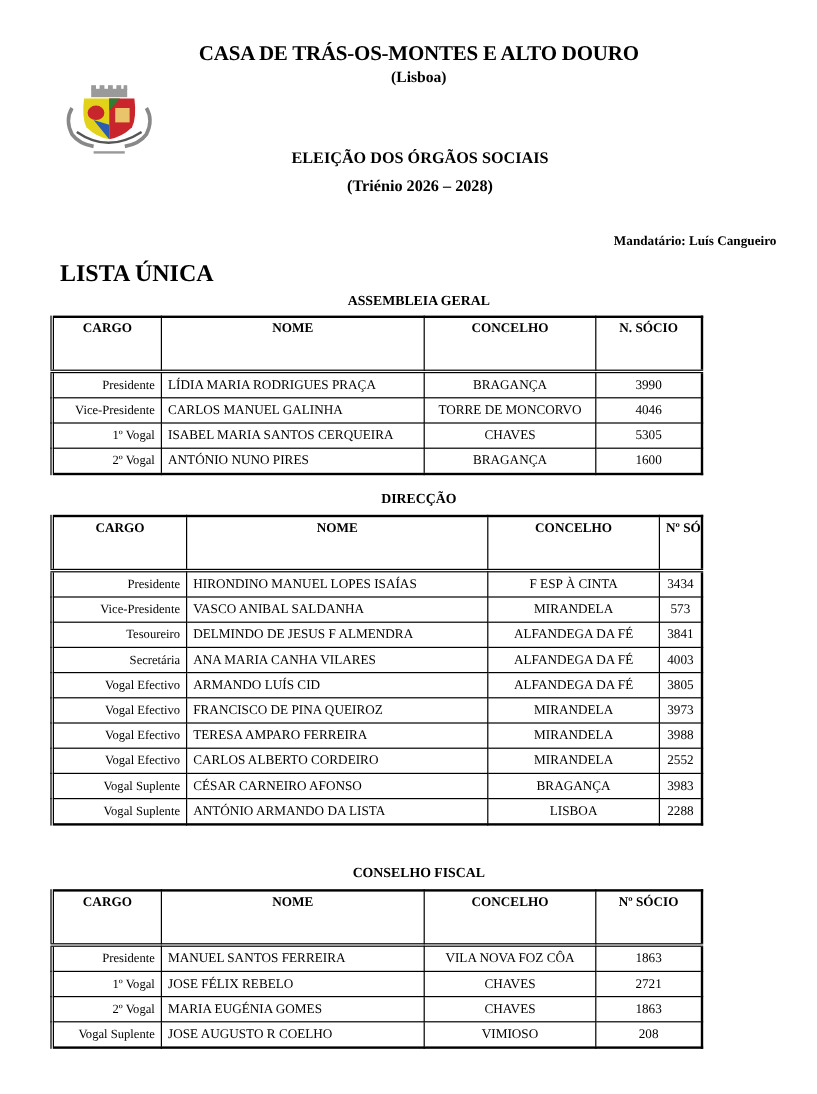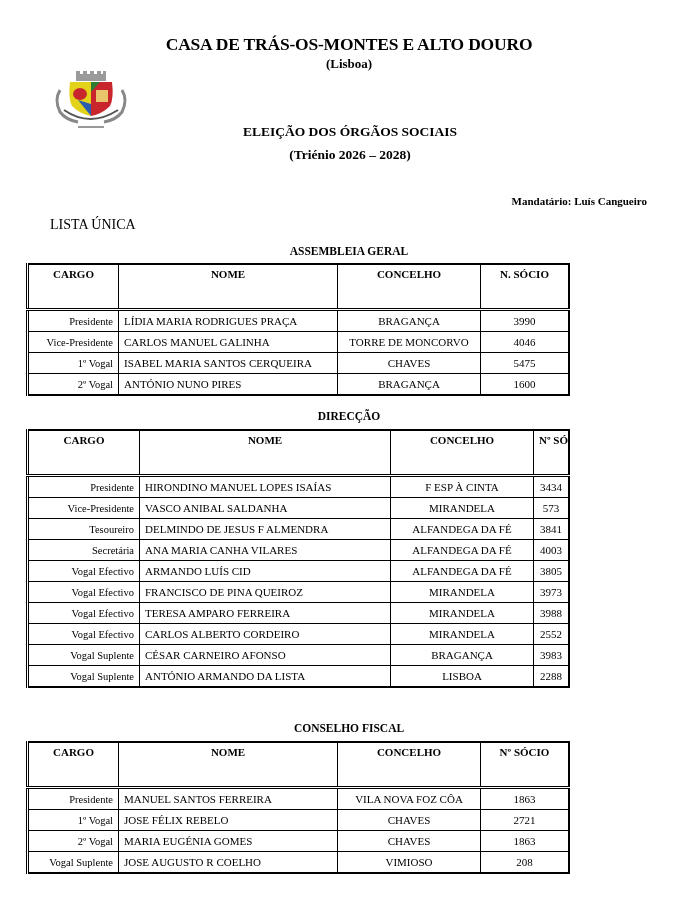--- a/index.html
+++ b/index.html
@@ -5,23 +5,23 @@
   html, body { margin: 0; padding: 0; background: #ffffff; }
   body { width: 681px; height: 912px; position: relative; overflow: hidden;
          font-family: "Liberation Serif", serif; color: #000; }
   .abs { position: absolute; }
   .title { left: 0; width: 698px; top: 34px; text-align: center; font-weight: bold; font-size: 17.5px; letter-spacing: -0.2px; }
   .subtitle { left: 0; width: 698px; top: 56px; text-align: center; font-weight: bold; font-size: 13px; }
   .logo { left: 50px; top: 70px; width: 82px; height: 62px; }
   .elec { left: 0; width: 700px; top: 124px; text-align: center; font-weight: bold; font-size: 13.5px; }
   .trien { left: 0; width: 700px; top: 147px; text-align: center; font-weight: bold; font-size: 13.5px; }
   .mand { right: 34px; top: 195px; font-weight: bold; font-size: 11px; text-align: center; }
-  .lista { left: 50px; top: 217px; font-weight: normal; font-size: 14px; }
+  .lista { left: 50px; top: 217px; font-weight: bold; font-size: 20px; }
   .sec-title { left: 0; width: 698px; text-align: center; font-weight: bold; font-size: 11.5px; }
-  table.t { position: absolute; left: 26px; width: 544px; border-collapse: collapse;
+  table.t { position: absolute; left: 42px; width: 544px; border-collapse: collapse;
             border-top: 2px solid #000; border-right: 2px solid #000; border-bottom: 2px solid #000;
             border-left: 3px double #000; font-size: 11px; table-layout: fixed; }
   table.t th, table.t td { border: 1px solid #000; padding: 0 5px; white-space: nowrap; overflow: hidden; }
   table.t th { height: 40px; vertical-align: top; padding-top: 3px; font-weight: bold; font-size: 11px; text-align: center; }
   table.t td { height: 20px; }
   table.t thead tr { border-bottom: 3px double #000; }
   td.c { text-align: center; }
   td.cargo { font-size: 10.5px; padding-left: 4px; text-align: right; }
   td.nome { padding-left: 6px; }
 </style>
@@ -86,21 +86,21 @@
       <tr>
         <td class="cargo">Vice-Presidente</td>
         <td class="nome">CARLOS MANUEL GALINHA</td>
         <td class="c">TORRE DE MONCORVO</td>
         <td class="c">4046</td>
       </tr>
       <tr>
         <td class="cargo">1º Vogal</td>
         <td class="nome">ISABEL MARIA SANTOS CERQUEIRA</td>
         <td class="c">CHAVES</td>
-        <td class="c">5475</td>
+        <td class="c">5305</td>
       </tr>
       <tr>
         <td class="cargo">2º Vogal</td>
         <td class="nome">ANTÓNIO NUNO PIRES</td>
         <td class="c">BRAGANÇA</td>
         <td class="c">1600</td>
       </tr>
     </tbody>
 </table>
 

